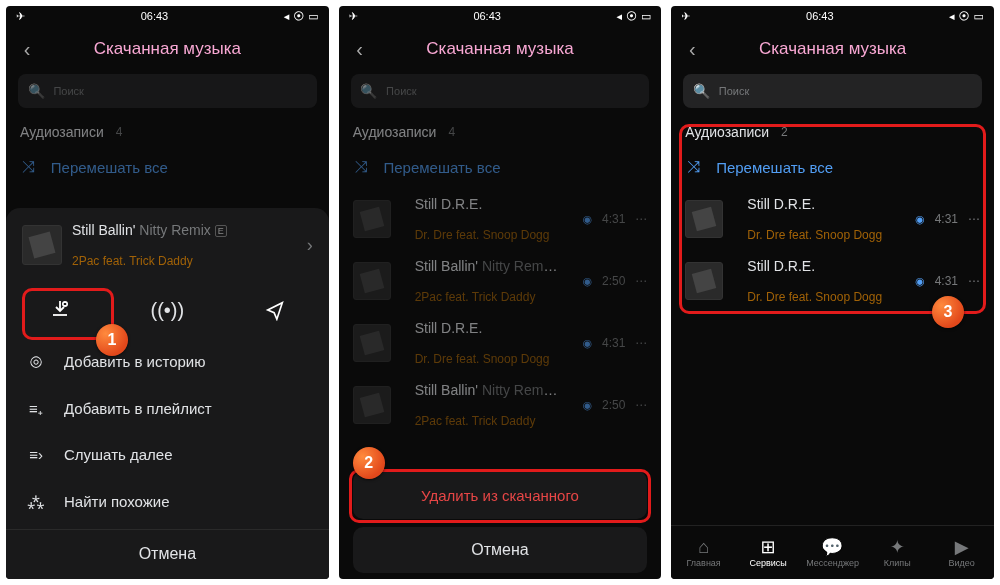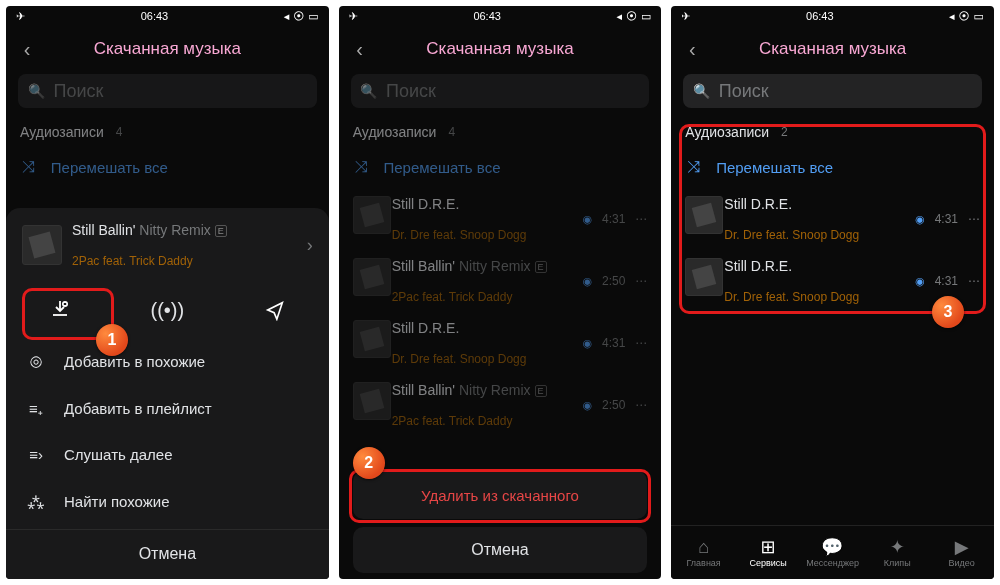--- a/index.html
+++ b/index.html
@@ -32,33 +32,33 @@
   .header { display:flex; align-items:center; height:46px; padding:0 8px; }
   .header .back { width:26px; font-size:20px; color:#aaa; text-align:center; }
   .header .title { flex:1; text-align:center; font-size:17px; font-weight:500; color:#f9a8d4; margin-left:-26px; }
 
   
   .search {
     margin: 2px 12px 10px; height:34px; background:#232324; border-radius:8px;
     display:flex; align-items:center; padding:0 10px; gap:8px; color:#76787a;
   }
   .search-icon { font-size:14px; }
-  .search-text { font-size:18px; }
+  .search-text { font-size:11px; }
 
   .section-head { display:flex; align-items:center; gap:12px; padding:6px 14px; font-size:14px; }
   .section-head .count { color:#76787a; font-size:12px; }
 
   .shuffle {
     display:flex; align-items:center; gap:16px; padding:12px 16px;
     color:#529ef4; font-size:15px;
   }
   .shuffle .sh-icon { color:#529ef4; font-size:16px; }
 
   .track {
-    display:flex; padding:8px 14px; gap:1px;
+    display:flex; align-items:center; padding:8px 14px; gap:24px;
   }
   .cover {
     width:38px; height:38px; background:#2a2a2a;
     border:1px solid #333; border-radius:3px; flex:0 0 38px;
     position:relative;
   }
   .cover::after{
     content:""; position:absolute; inset:8px; background:#444;
     transform: rotate(-15deg);
   }
@@ -197,21 +197,21 @@
       </div>
       <div class="cell">((•))</div>
       <div class="cell">
         <svg width="22" height="22" viewBox="0 0 24 24" fill="none" stroke="#fff" stroke-width="1.8">
             <path d="M4 12l16-8-6 18-3-7-7-3z"></path>
           </svg>
       </div>
     </div>
     <div class="menu-item">
       <span class="mi-icon">◎</span>
-      <span>Добавить в похожие</span>
+      <span>Добавить в историю</span>
     </div>
     <div class="menu-item">
       <span class="mi-icon">≡₊</span>
       <span>Добавить в плейлист</span>
     </div>
     <div class="menu-item">
       <span class="mi-icon">≡›</span>
       <span>Слушать далее</span>
     </div>
     <div class="menu-item">

